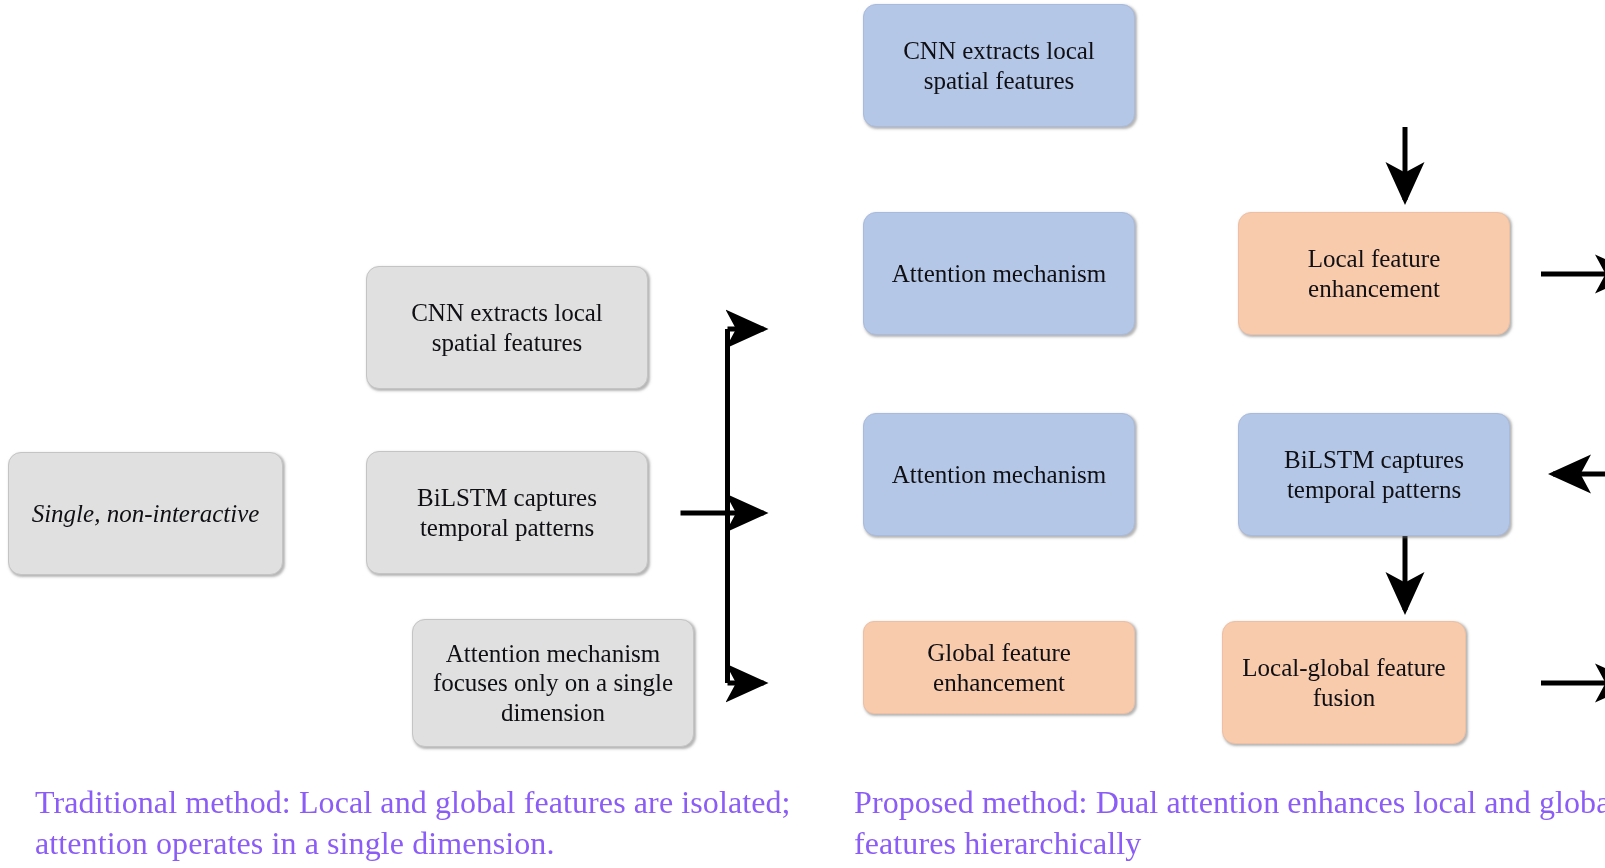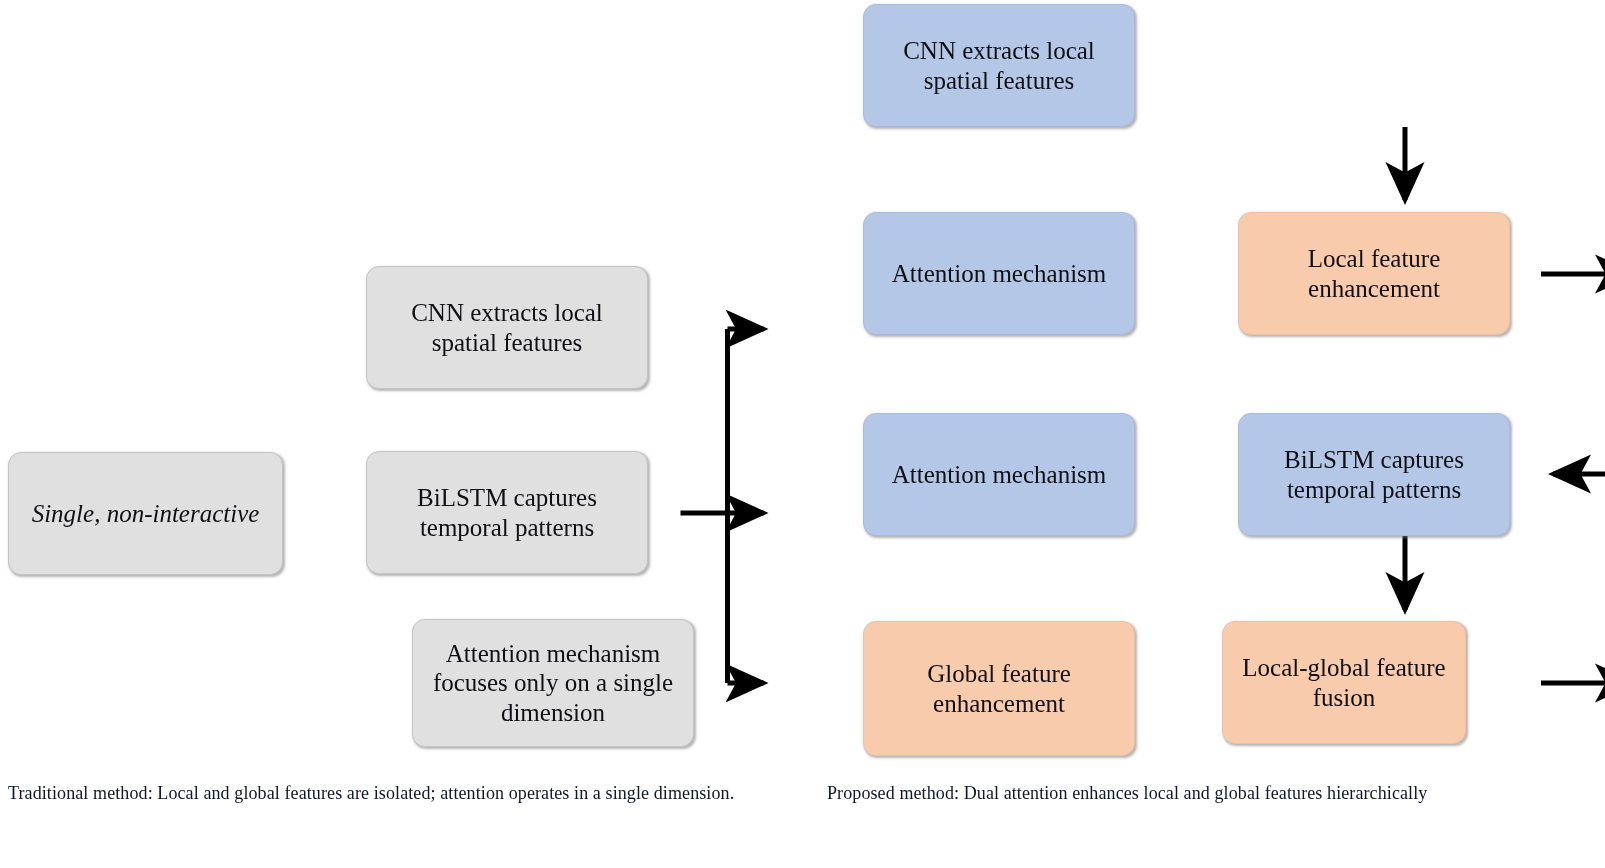--- a/index.html
+++ b/index.html
@@ -43,24 +43,25 @@
     padding: 2px 10px;
     box-shadow: 1.5px 1.5px 2.5px rgba(120,120,120,0.55);
   }
   .node .lbl { display: block; width: 100%; }
   .node.gray   { background: #e0e0e0; border-color: #c4c4c4; }
   .node.blue   { background: #b4c7e7; border-color: #a8bade; }
   .node.orange { background: #f8cbad; border-color: #eebfa2; }
 
   .caption {
     position: absolute;
-    font-size: 18px;
+    font-size: 32px;
     line-height: 1.28;
-    color: #0f172a;
+    color: #8b5cf6;
     letter-spacing: 0.1px;
+    margin-left: 27px;
   }
 
   svg.wires {
     position: absolute;
     left: 0; top: 0;
     width: 1605px;
     height: 868px;
     pointer-events: none;
   }
 </style>
@@ -143,21 +144,21 @@
     </div>
 
     <div class="node blue" style="left:53px; top:413px; width:272px; height:123px;">
       <span class="lbl">Attention mechanism</span>
     </div>
 
     <div class="node blue" style="left:428px; top:413px; width:272px; height:123px;">
       <span class="lbl">BiLSTM captures temporal patterns</span>
     </div>
 
-    <div class="node orange" style="left:53px; top:621px; width:272px; height:135px;">
+    <div class="node orange" style="left:53px; top:621px; width:272px; height:93px;border-radius:11px;">
       <span class="lbl">Global feature enhancement</span>
     </div>
 
     <div class="node orange" style="left:412px; top:621px; width:244px; height:123px;align-items:center;">
       <span class="lbl">Local-global feature fusion</span>
     </div>
 
     <div class="caption" style="left:17px; top:782px; width:780px;">Proposed method: Dual attention enhances local and global features hierarchically</div>
   </div>
 

